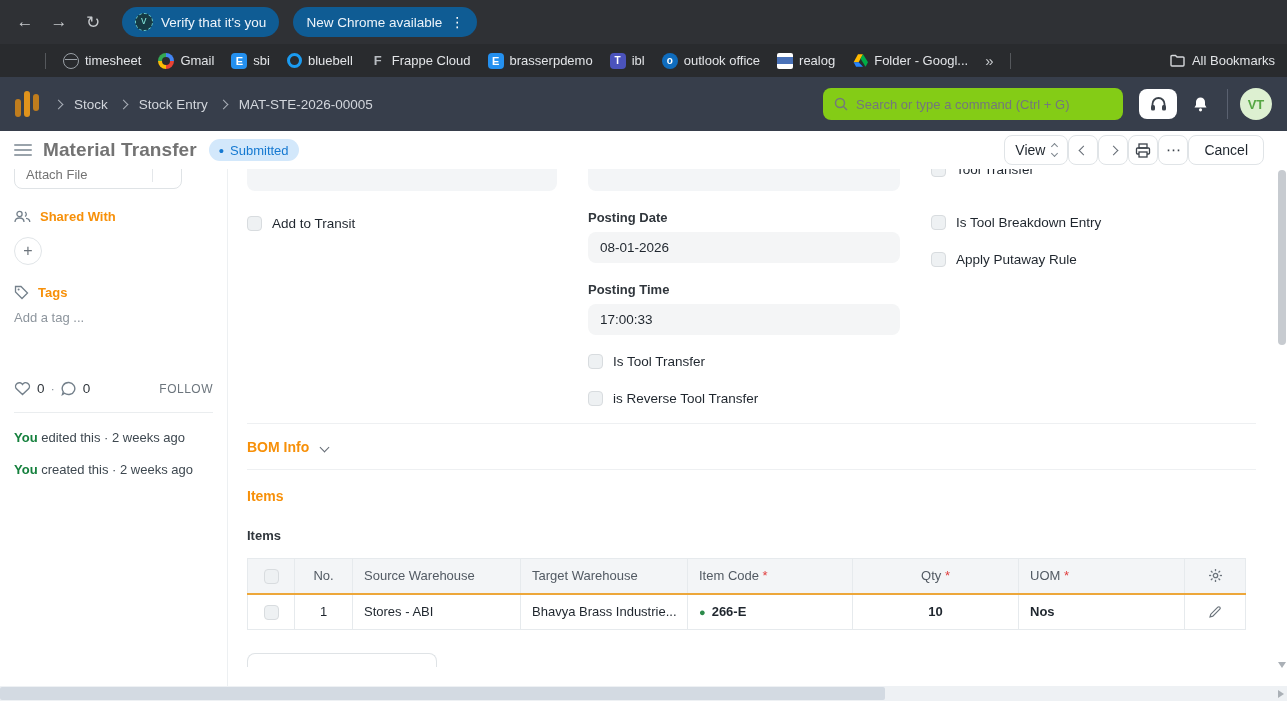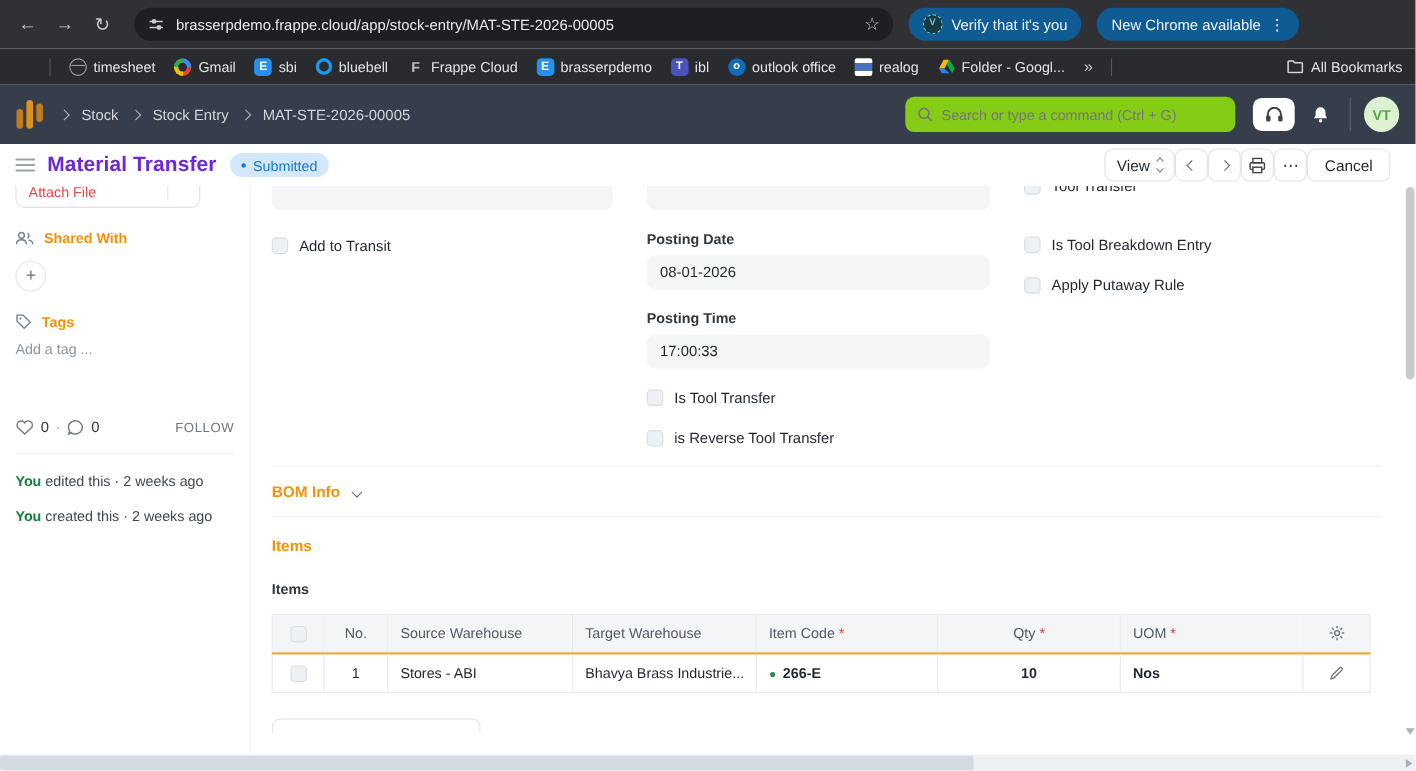--- a/index.html
+++ b/index.html
@@ -58,37 +58,37 @@
   .nav-search input::placeholder{color:#74777c}
   .hp-btn{width:38px;height:30px;background:#fff;border-radius:8px;display:flex;align-items:center;justify-content:center;margin-left:16px}
   .bell-btn{width:30px;height:30px;display:flex;align-items:center;justify-content:center;margin-left:8px}
   .nav-div{width:1px;height:30px;background:#5a6170;margin:0 12px}
   .avatar{width:32px;height:32px;border-radius:50%;background:#ddf0d1;color:#56a744;font-weight:bold;font-size:13px;display:flex;align-items:center;justify-content:center}
 
   
   .phead{position:absolute;top:131px;left:0;width:1287px;height:38px;background:#fff;display:flex;align-items:center;padding:0 23px 0 14px;z-index:5}
   .ham{width:18px;height:12px;display:flex;flex-direction:column;justify-content:space-between;margin-right:11px}
   .ham i{height:2px;background:#9aa3ab;border-radius:1px}
-  .ptitle{font-size:19px;font-weight:bold;color:#6d28d9;letter-spacing:.1px}
+  .ptitle{font-size:19px;font-weight:bold;color:#737373;letter-spacing:.1px}
   .badge{margin-left:12px;height:22px;border-radius:11px;background:#d3e8fb;color:#1579d1;font-size:13px;display:flex;align-items:center;gap:6px;padding:0 10px}
   .badge .dot{font-size:15px;line-height:1}
   .ph-right{margin-left:auto;display:flex;align-items:center;gap:0}
   .btn{height:30px;background:#fff;border:1px solid #e0e4e7;border-radius:8px;display:flex;align-items:center;justify-content:center;font-size:14px;color:#1f262e}
   .btn.icon{width:30px}
   .btn.view{padding:0 10px;gap:7px}
   .sorter{display:flex;flex-direction:column;gap:2px}
   .sorter .chev{width:5px;height:5px;border-color:#7c848c}
   .sorter .up{transform:rotate(-135deg)}
   .btn .dots::before{content:"\22EF";color:#3c434b;font-size:15px}
   .btn.cancel{padding:0 15px}
 
   
   .content{position:absolute;top:169px;left:0;width:1277px;height:517px;overflow:hidden;display:flex;background:#fff}
   .sidebar{width:228px;flex:none;border-right:1px solid #edf0f2;padding:0 14px}
-  .attach-btn{margin-top:-10px;height:30px;width:168px;border:1px solid #dfe3e6;border-radius:8px;background:#fff;display:flex;align-items:center;font-size:13px;color:#ef4444;padding:0 11px;position:relative}
+  .attach-btn{margin-top:-10px;height:30px;width:168px;border:1px solid #dfe3e6;border-radius:8px;background:#fff;display:flex;align-items:center;font-size:13px;color:#737373;padding:0 11px;position:relative}
   .attach-btn .adiv{position:absolute;right:28px;top:6px;bottom:6px;width:1px;background:#e4e7ea}
   .side-row{display:flex;align-items:center;gap:9px;margin-top:20px}
   .orange-lbl{color:#f79009;font-weight:bold;font-size:13px}
   .plus-btn{width:28px;height:28px;border:1px solid #e1e5e8;border-radius:50%;background:#fff;color:#6c747c;font-size:16px;display:flex;align-items:center;justify-content:center;margin-top:13px}
   .muted{color:#8d959d;font-size:13px}
   .add-tag{margin-top:10px}
   .likes-row{display:flex;align-items:center;gap:6px;margin-top:56px;font-size:13.5px;color:#30363c}
   .follow{margin-left:auto;font-size:12px;color:#6c757d;letter-spacing:.5px}
   .side-hr{border:none;border-top:1px solid #eaedef;margin-top:16px}
   .activity{font-size:13px;color:#3e4850;margin-top:16px;line-height:18px;width:186px}
@@ -135,32 +135,20 @@
 
   svg{display:block}
 </style>
 </head>
 <body>
 
 <div class="chrome-bar">
   <div class="cb-btn">←</div>
   <div class="cb-btn">→</div>
   <div class="cb-btn">↻</div>
-  <div class="omnibox">
-    <span class="ic16">
-      <svg width="14" height="14">
-          <line x1="1" y1="4.5" x2="13" y2="4.5" stroke="#c6c9cc" stroke-width="1.5"></line>
-          <circle cx="5" cy="4.5" r="2.2" fill="#c6c9cc"></circle>
-          <line x1="1" y1="10" x2="13" y2="10" stroke="#c6c9cc" stroke-width="1.5"></line>
-          <circle cx="9.5" cy="10" r="2.2" fill="#c6c9cc"></circle>
-        </svg>
-    </span>
-    <span class="url-text">brasserpdemo.frappe.cloud/app/stock-entry/MAT-STE-2026-00005</span>
-    <span class="star">☆</span>
-  </div>
   <div class="chip">
     <span class="verify-ic"></span>
     <span>Verify that it's you</span>
   </div>
   <div class="chip">
     <span>New Chrome available</span>
     <span class="vdots">⋮</span>
   </div>
 </div>
 

